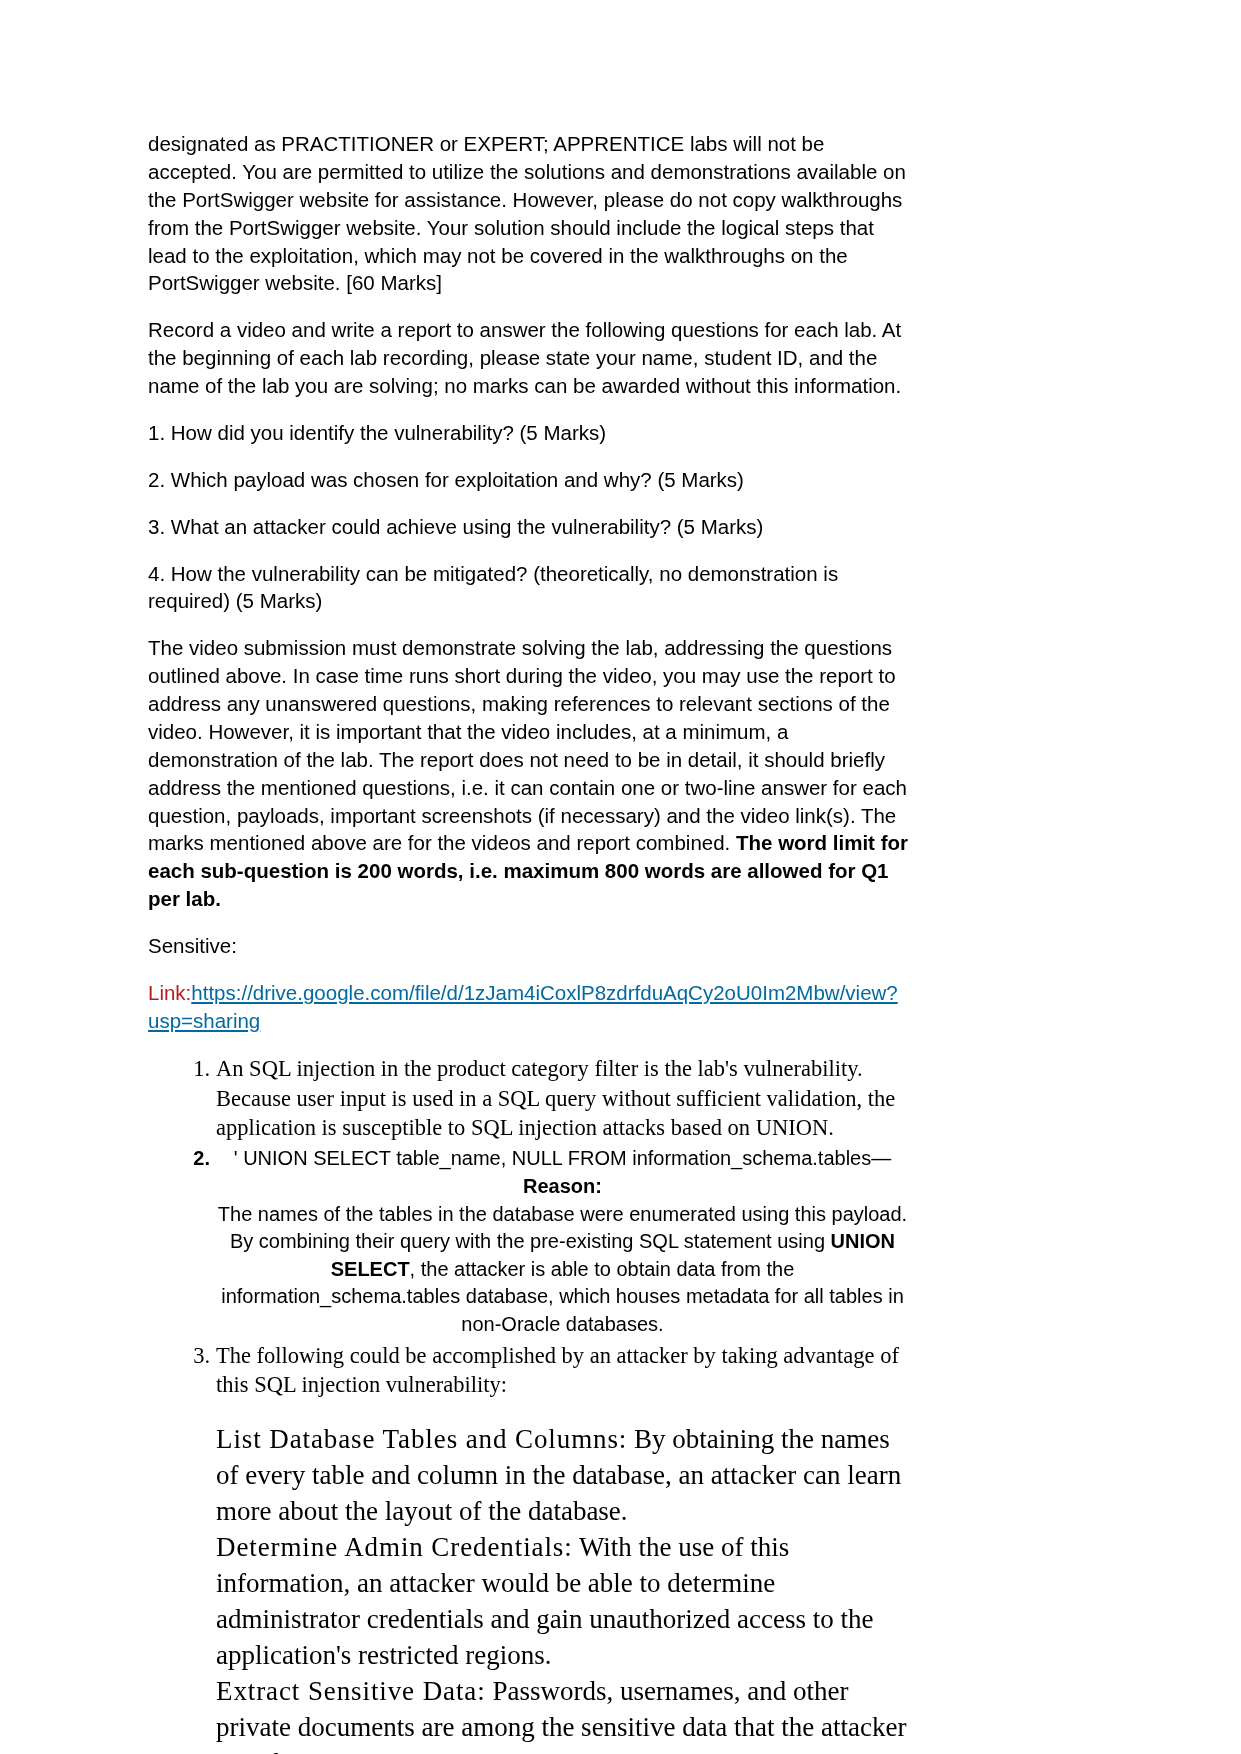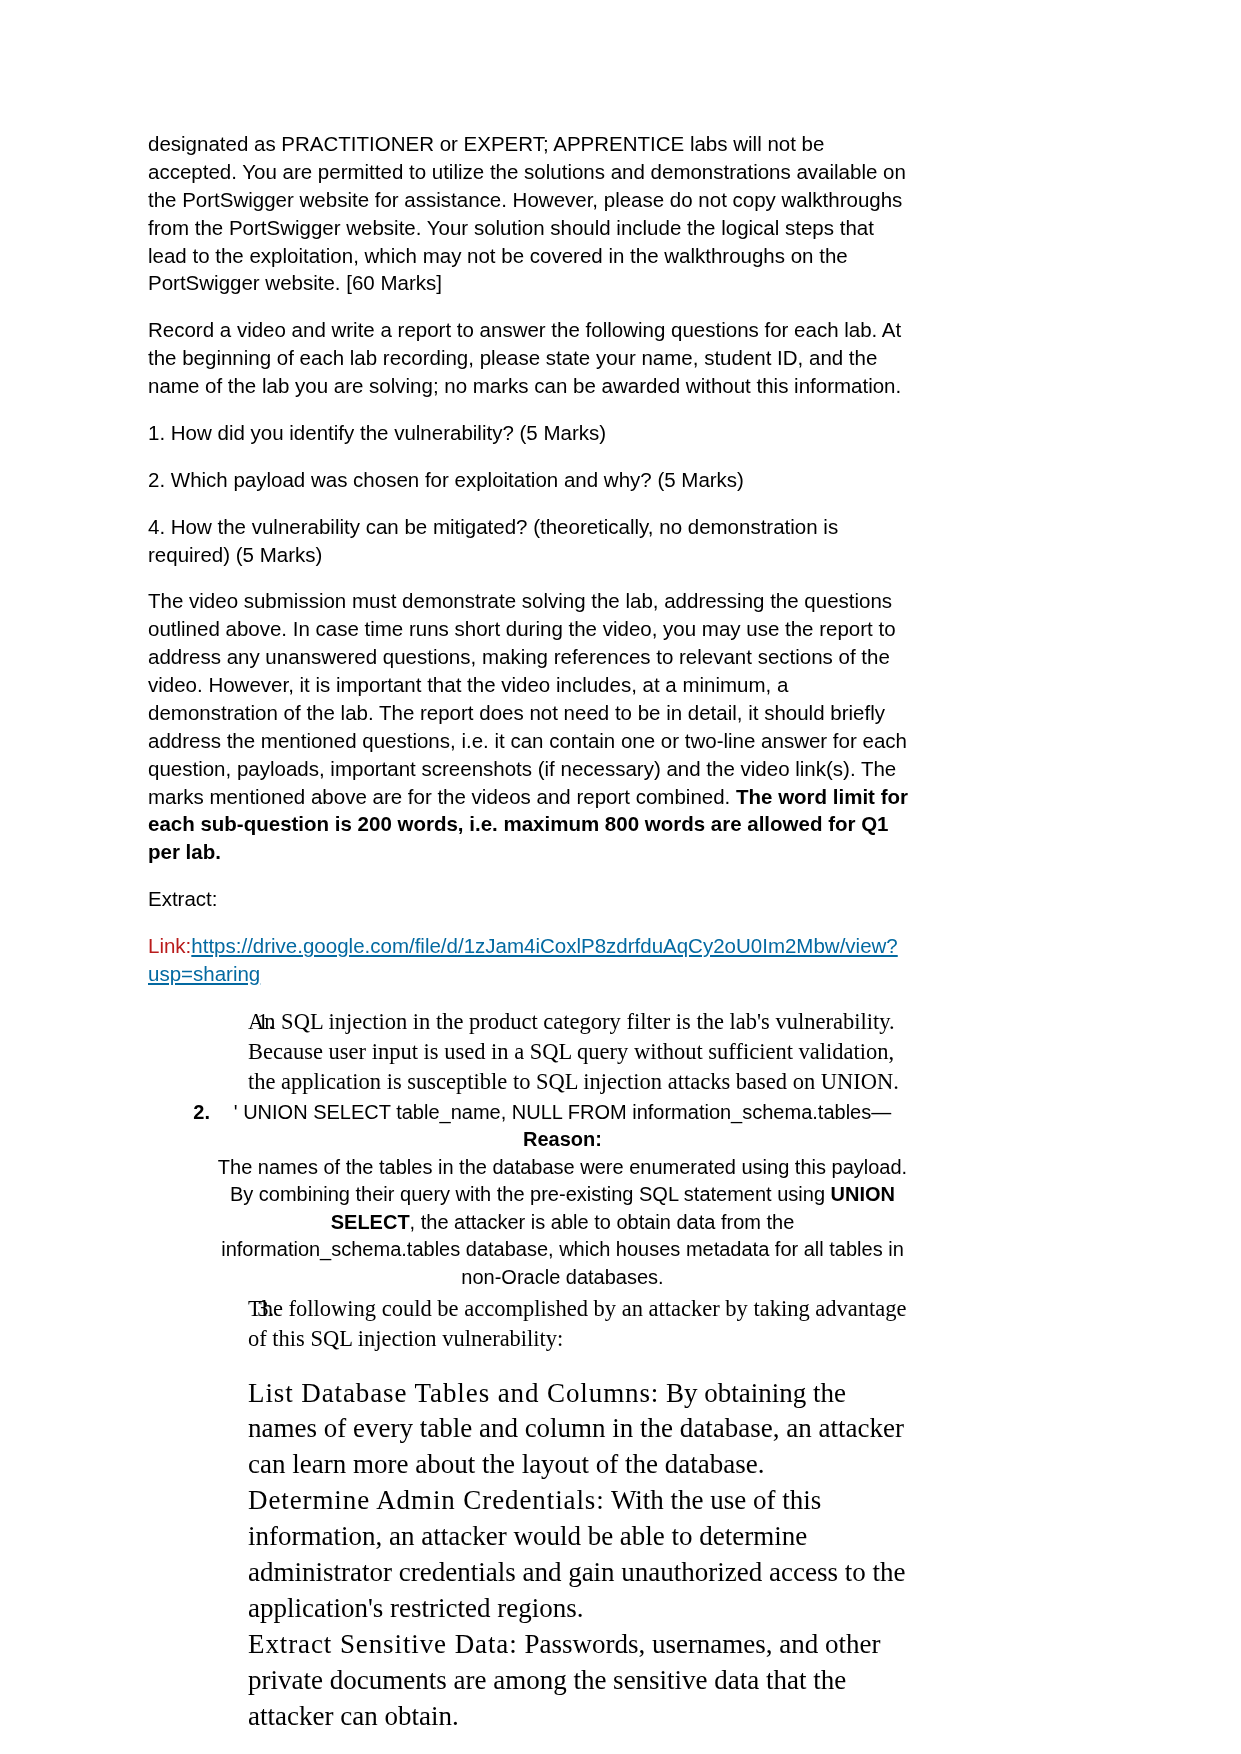--- a/index.html
+++ b/index.html
@@ -57,21 +57,20 @@
     left: -40px;
     top: 0;
     width: 34px;
     text-align: right;
   }
   li.serif,
   li.serif::before {
     font-family: "Liberation Serif", serif;
     font-size: 22.5px;
     line-height: 1.33;
-    margin-left: 32px;
   }
   li.sans,
   li.sans::before {
     font-family: "Liberation Sans", sans-serif;
     font-size: 20px;
     line-height: 1.38;
     text-align: center;
   }
   li.sans::before {
     font-weight: bold;
@@ -97,26 +96,27 @@
 <div class="page">
 
   <p class="para">designated as PRACTITIONER or EXPERT; APPRENTICE labs will not be accepted. You are permitted to utilize the solutions and demonstrations available on the PortSwigger website for assistance. However, please do not copy walkthroughs from the PortSwigger website. Your solution should include the logical steps that lead to the exploitation, which may not be covered in the walkthroughs on the PortSwigger website. [60 Marks]</p>
 
   <p class="para"> Record a video and write a report to answer the following questions for each lab. At the beginning of each lab recording, please state your name, student ID, and the name of the lab you are solving; no marks can be awarded without this information.</p>
 
   <p class="para">1. How did you identify the vulnerability? (5 Marks)</p>
 
   <p class="para">2. Which payload was chosen for exploitation and why? (5 Marks)</p>
 
+  <p class="para"> 3. What an attacker could achieve using the vulnerability? (5 Marks)</p>
 
   <p class="para"> 4. How the vulnerability can be mitigated? (theoretically, no demonstration is required) (5 Marks)</p>
 
   <p class="para"><span>The video submission must demonstrate solving the lab, addressing the questions outlined above. In case time runs short during the video, you may use the report to address any unanswered questions, making references to relevant sections of the video. However, it is important that the video includes, at a minimum, a demonstration of the lab. The report does not need to be in detail, it should briefly address the mentioned questions, i.e. it can contain one or two-line answer for each question, payloads, important screenshots (if necessary) and the video link(s). The marks mentioned above are for the videos and report combined. </span><span class="bold">The word limit for each sub-question is 200 words, i.e. maximum 800 words are allowed for Q1 per lab.</span></p>
 
-  <p class="para">Extract:</p>
+  <p class="para">Sensitive:</p>
 
 
   <p class="para"><span class="label-plain">Link:</span><a class="link" href="#">https://drive.google.com/file/d/1zJam4iCoxlP8zdrfduAqCy2oU0Im2Mbw/view?usp=sharing</a></p>
 
   <ol class="main-list">
 
     <li class="serif">
       <span>An SQL injection in the product category filter is the lab's vulnerability. Because user input is used in a SQL query without sufficient validation, the application is susceptible to SQL injection attacks based on UNION.</span>
     </li>
 

